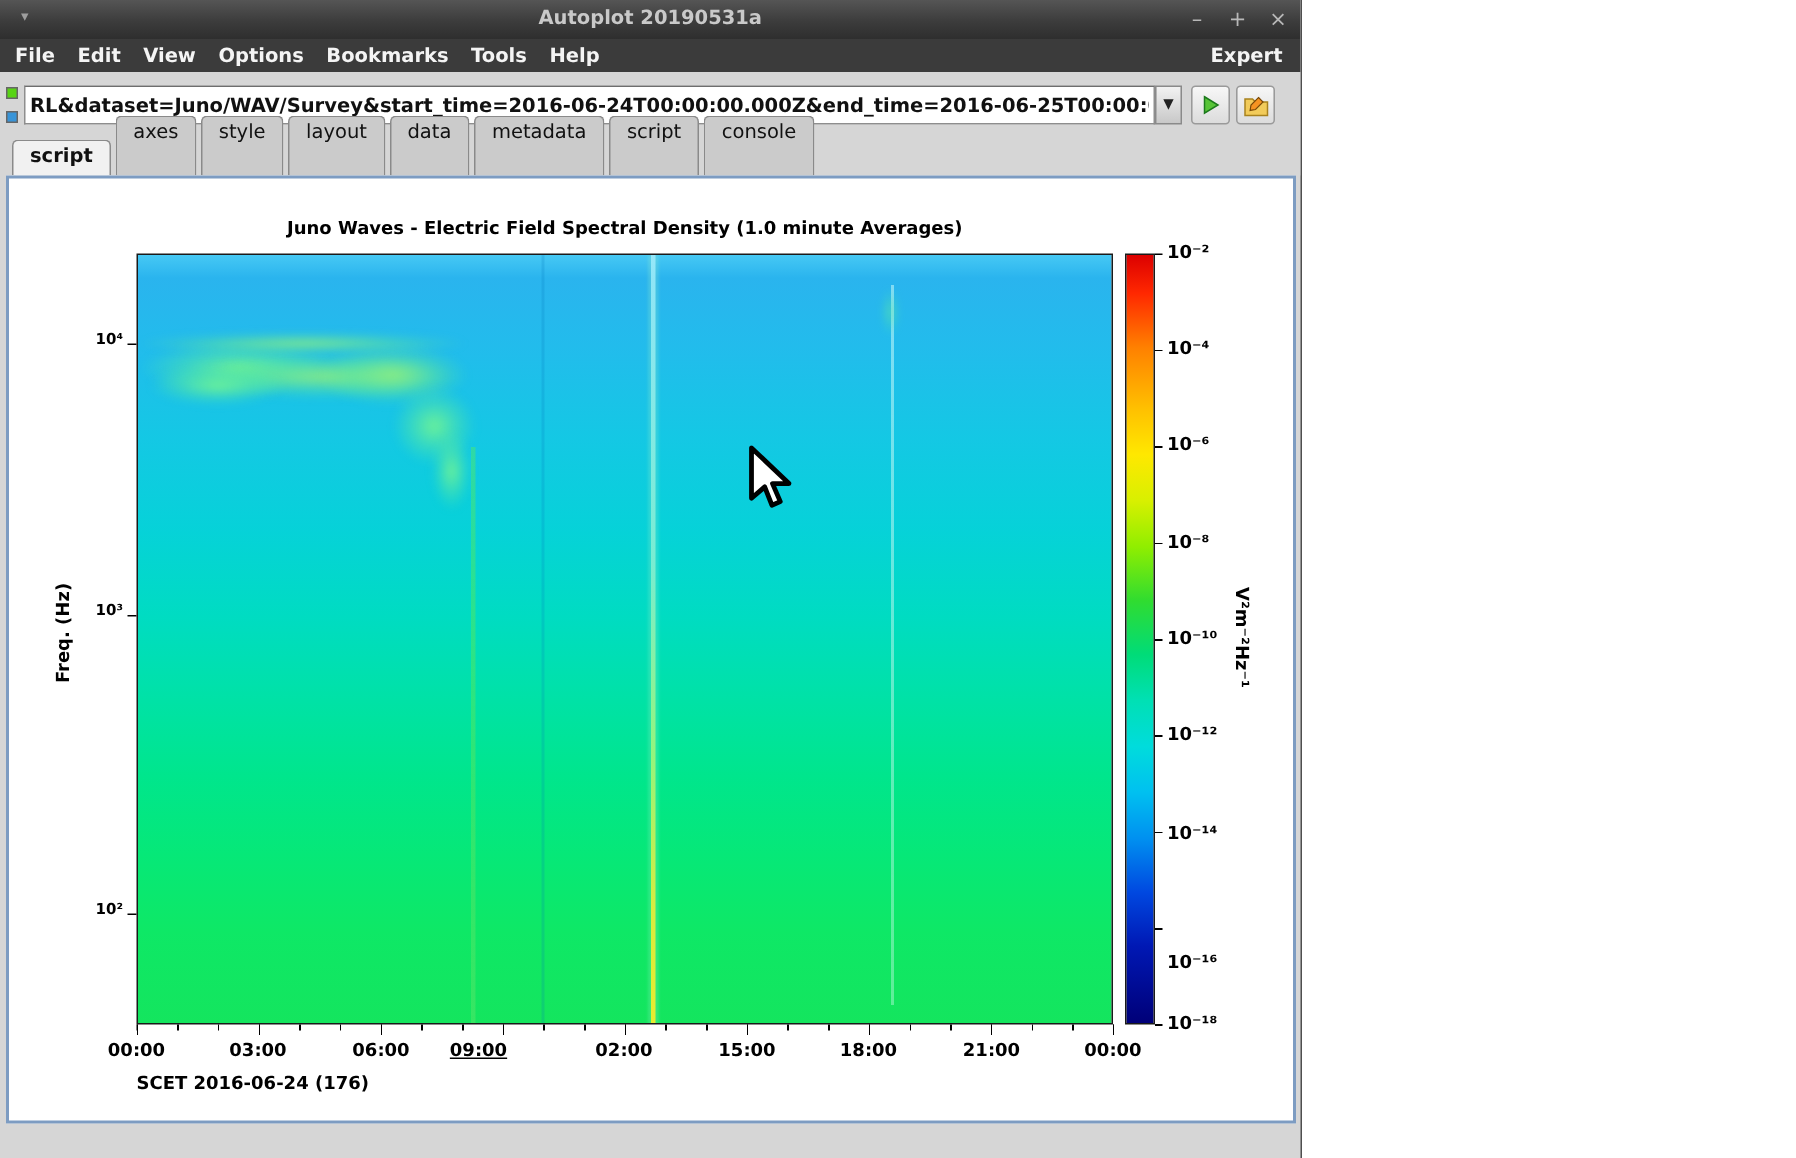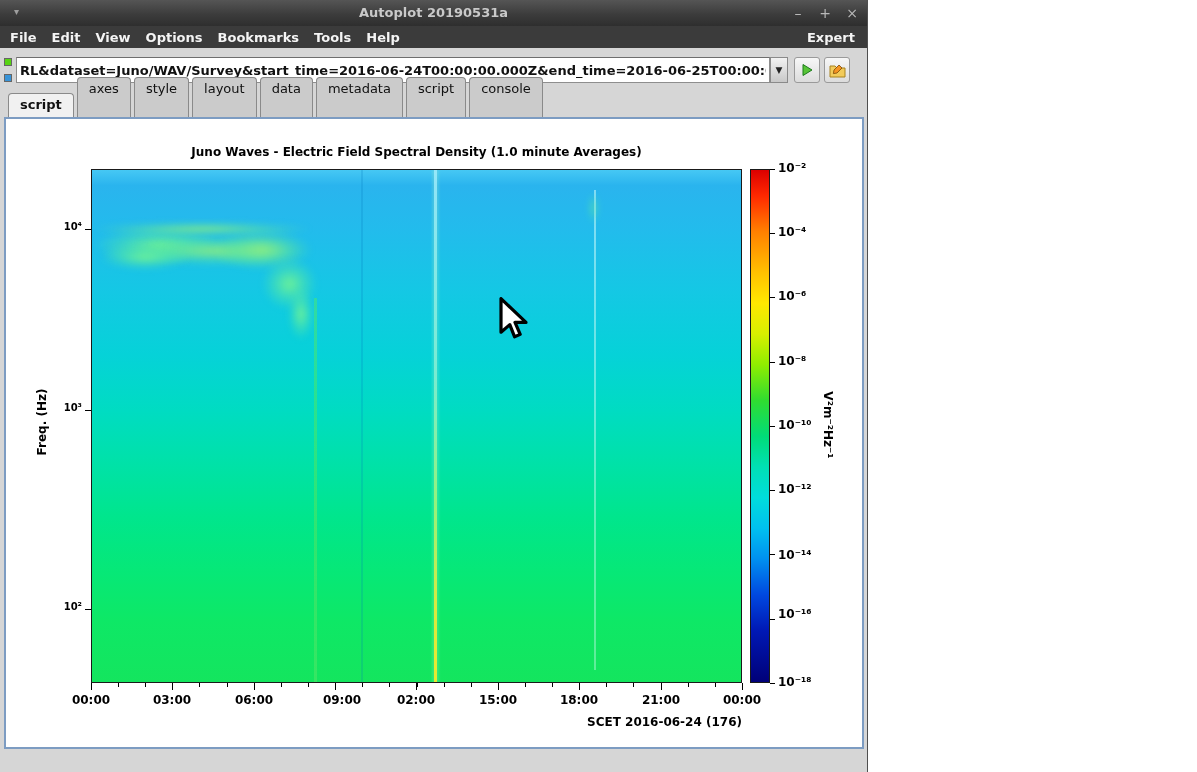--- a/index.html
+++ b/index.html
@@ -69,21 +69,21 @@
   .g1{background:radial-gradient(ellipse closest-side,rgba(110,242,150,0.95),
       rgba(90,235,160,0.45) 55%,rgba(90,235,160,0) 100%);}
   .g2{background:radial-gradient(ellipse closest-side,rgba(150,240,120,0.85),
       rgba(110,238,140,0.4) 55%,rgba(110,238,140,0) 100%);}
   .vline{position:absolute;}
   .xminor{position:absolute;left:85px;top:564px;width:652px;height:4px;
     background:repeating-linear-gradient(90deg,#000 0 1px,transparent 1px 27.125px);}
   .xmajor{position:absolute;left:85px;top:564px;width:653px;height:7px;
     background:repeating-linear-gradient(90deg,#000 0 1px,transparent 1px 81.375px);}
   .xtick{position:absolute;top:574px;transform:translateX(-50%);font-size:12px;font-weight:bold;}
-  .xlabel{position:absolute;left:85px;top:596px;width:651px;text-align:right;
+  .xlabel{position:absolute;left:85px;top:596px;width:651px;text-align:left;
     font-size:12px;font-weight:bold;}
   .colorbar{position:absolute;left:744px;top:50px;width:20px;height:514px;border:1px solid #1a1a1a;
     background:linear-gradient(180deg,
       #dc0000 0%,#ff2800 5%,#ff8000 12%,#ffc000 20%,#ffe800 26%,#d8f000 32%,
       #90ee00 38%,#30dc30 45%,#00dc78 52%,#00e0b4 58%,#00dcdc 64%,#00c0f0 70%,
       #0090f0 76%,#0048e0 83%,#0018b4 90%,#000078 100%);}
   .cbticks{position:absolute;left:764px;top:50px;width:5px;height:515px;
     background:repeating-linear-gradient(180deg,#000 0 1px,transparent 1px 64.25px);}
   .cbtick{position:absolute;left:772px;font-size:12px;font-weight:bold;}
   .cblabel{position:absolute;left:742px;top:299px;width:160px;text-align:center;
@@ -181,39 +181,39 @@
       <div class="vline" style="left:502px;top:20px;width:2px;height:480px;filter:blur(0.5px);background:linear-gradient(180deg,rgba(190,245,250,0.6),rgba(170,245,210,0.5));"></div>
       <div class="blob g1" style="left:496px;top:22px;width:11px;height:32px;opacity:0.6;"></div>
     </div>
 
     <div class="xminor"></div>
     <div class="xmajor"></div>
 
     <span class="xtick" style="left:85px;">00:00</span>
     <span class="xtick" style="left:166px;">03:00</span>
     <span class="xtick" style="left:248px;">06:00</span>
-    <span class="xtick" style="left:336px;">09:00</span>
+    <span class="xtick" style="left:313px;text-decoration:underline;">09:00</span>
     <span class="xtick" style="left:410px;">02:00</span>
     <span class="xtick" style="left:492px;">15:00</span>
     <span class="xtick" style="left:573px;">18:00</span>
     <span class="xtick" style="left:655px;">21:00</span>
     <span class="xtick" style="left:736px;">00:00</span>
 
     <div class="xlabel">SCET 2016-06-24 (176)</div>
 
     <div class="colorbar"></div>
     <div class="cbticks"></div>
     <span class="cbtick" style="top:42px;">10⁻²</span>
     <span class="cbtick" style="top:106px;">10⁻⁴</span>
     <span class="cbtick" style="top:170px;">10⁻⁶</span>
     <span class="cbtick" style="top:235px;">10⁻⁸</span>
     <span class="cbtick" style="top:299px;">10⁻¹⁰</span>
     <span class="cbtick" style="top:363px;">10⁻¹²</span>
     <span class="cbtick" style="top:405px;margin-top:24px;">10⁻¹⁴</span>
-    <span class="cbtick" style="top:488px;">10⁻¹⁶</span>
+    <span class="cbtick" style="top:515px;">10⁻¹⁶</span>
     <span class="cbtick" style="top:556px;text-align:right;">10⁻¹⁸</span>
     <div class="cblabel">V²m⁻²Hz⁻¹</div>
 
     <svg class="cursor" width="34" height="46" viewBox="0 0 17 23">
       <path d="M1.5 0.8 L1.5 17.6 L5.9 13.8 L8.3 19.9 L11.1 18.7 L8.5 12.7 L14 12.7 Z" fill="#ffffff" stroke="#000000" stroke-width="1.6" stroke-linejoin="round"></path>
     </svg>
   </div>
 
 
 </div>

